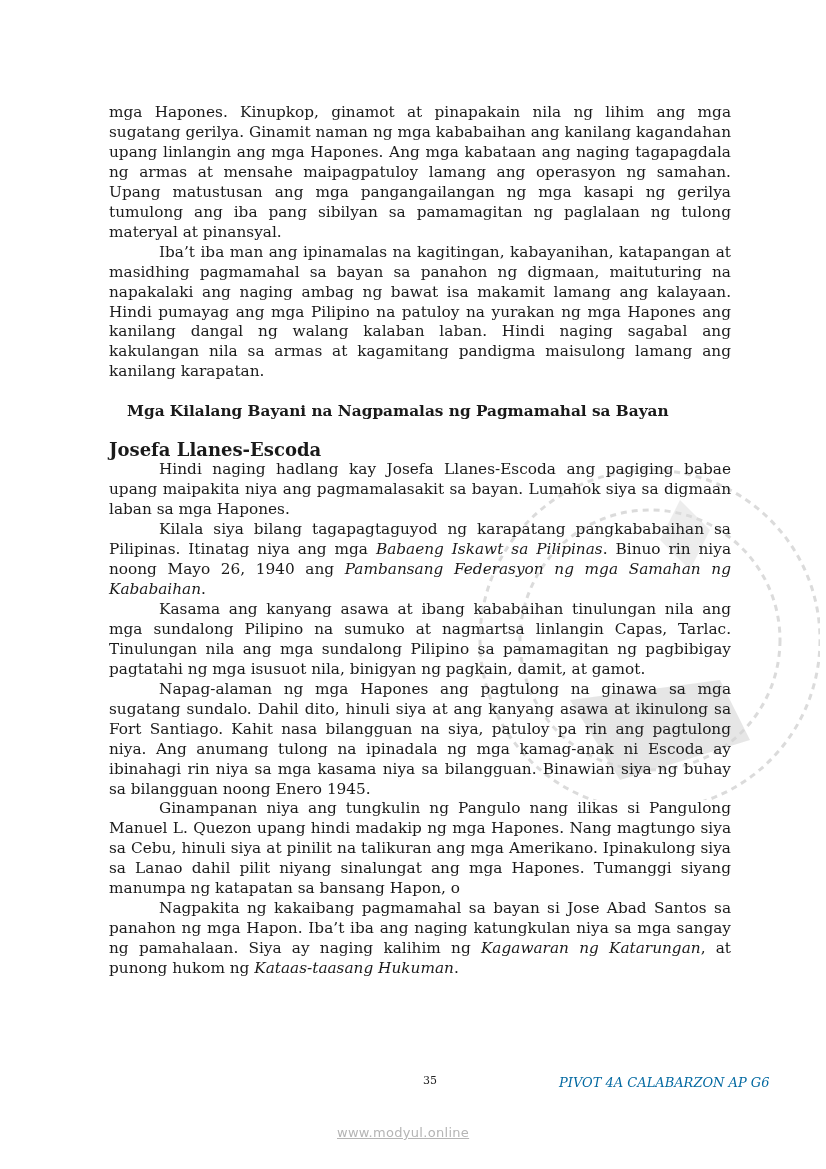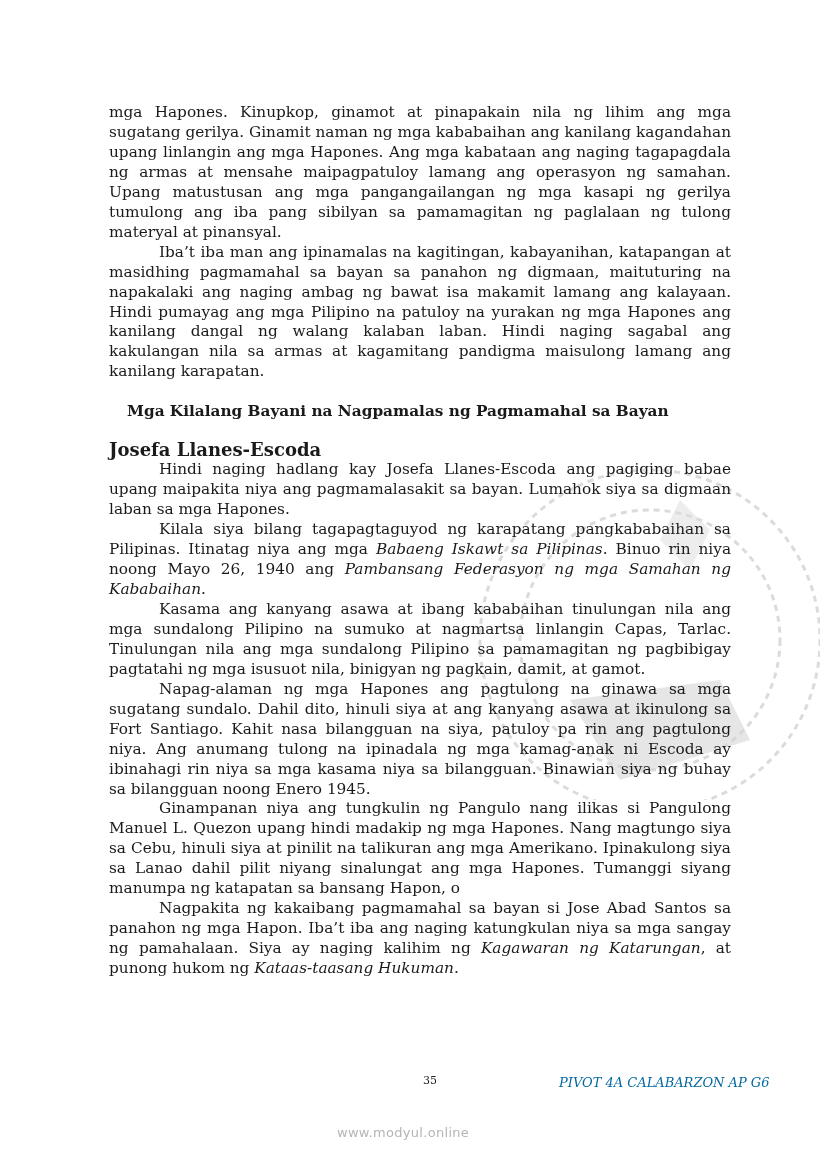--- a/index.html
+++ b/index.html
@@ -21,21 +21,21 @@
     .footer-num {
       position: absolute; left: 423px; top: 1074px;
       font-family: "DejaVu Serif", serif; font-size: 11px; color: #222;
     }
     .footer-series {
       position: absolute; left: 526px; top: 1075px;
       font-family: "DejaVu Serif", serif; font-size: 13px; font-style: italic; color: #0369a1; margin-left: 33px;
     }
     .site {
       position: absolute; left: 337px; top: 1125px;
-      font-family: "DejaVu Sans", sans-serif; font-size: 13px; color: #b5b5b5; letter-spacing: 0.3px;
+      font-family: "DejaVu Sans", sans-serif; font-size: 13px; color: #b5b5b5; letter-spacing: 0.3px; text-decoration: underline;
     }
   </style>
 </head>
 <body>
 
 <svg class="watermark" viewBox="0 0 400 420">
   <g fill="none" stroke="#9a9a9a" stroke-width="3" stroke-dasharray="6 5">
     <circle cx="230" cy="260" r="170"></circle>
     <circle cx="230" cy="260" r="130"></circle>
   </g>

